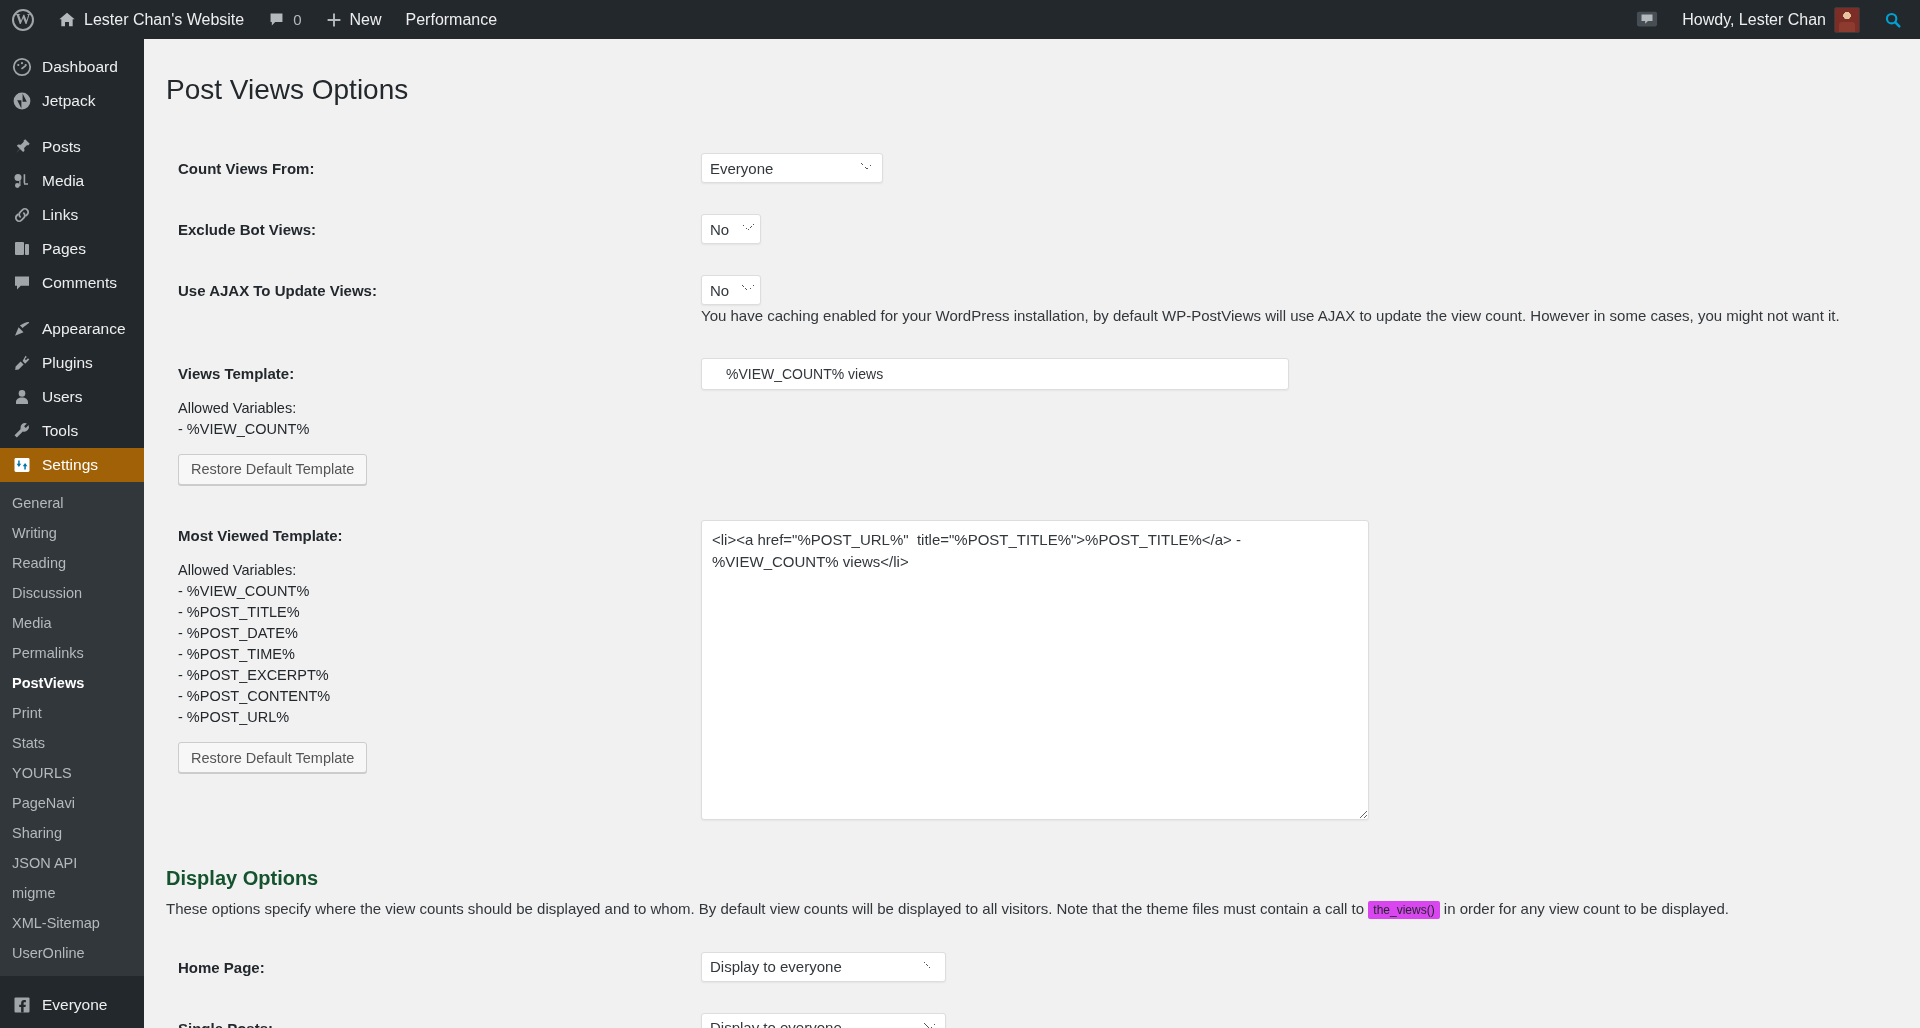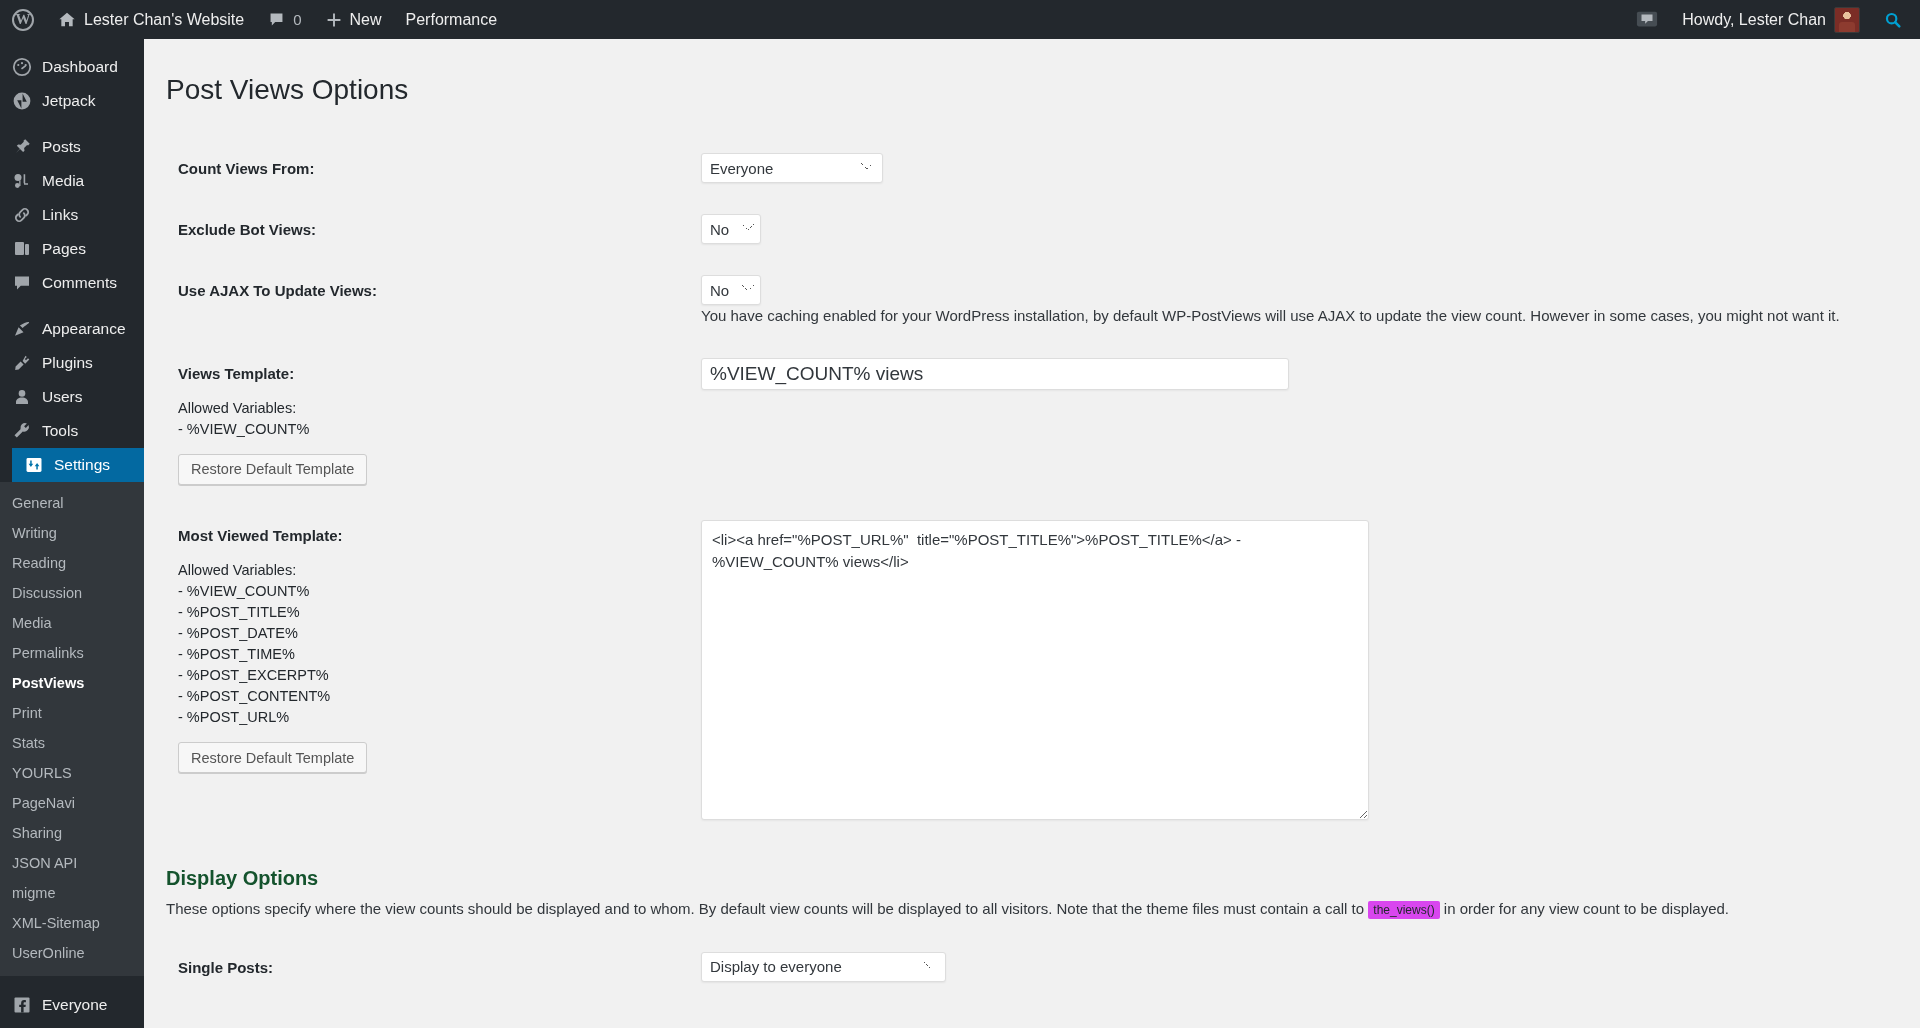--- a/index.html
+++ b/index.html
@@ -67,21 +67,21 @@
   }
   .menu-sep { height: 11px; }
   .menu-top {
     display: flex; align-items: center; gap: 10px;
     height: 34px; padding: 0 0 0 12px;
     color: #eee; position: relative;
     font-size: 15.5px;
   }
   .menu-top .mi { width: 20px; display: flex; align-items: center; justify-content: center; color: #a0a5aa; }
   .menu-top.current {
-    background: #0369a1; color: #fff; font-weight: normal; margin-left: 12px;
+    background: #a16207; color: #fff; font-weight: normal;
   }
   .menu-top.current .mi { color: #fff; }
   .menu-top.current::after {
     content: ""; position: absolute; right: -1px; top: 50%;
     transform: translateY(-50%);
     border: 9px solid transparent; border-right-color: #f1f1f1;
   }
   .submenu { background: #32373c; padding: 6px 0 8px 0; }
   .sub-item {
     display: block; padding: 4px 0 4px 12px;
@@ -151,21 +151,21 @@
   }
   select.sel-wide  { width: 182px; }
   select.sel-small { width: 60px;  padding-right: 12px;
     background-position: calc(100% - 12px) 9px, calc(100% - 6px) 9px; }
   select.sel-med   { width: 245px; }
 
   input.wp-text {
     width: 588px; height: 32px;
     border: 1px solid #ddd; border-radius: 3px;
     background: #fff; box-shadow: 0 1px 2px rgba(0,0,0,.05);
-    padding: 4px 8px; font-size: 19px; color: #32373c;
+    padding: 4px 24px; font-size: 14px; color: #32373c;
     font-family: "Liberation Sans", sans-serif;
   }
   textarea.wp-textarea {
     width: 668px; height: 300px;
     border: 1px solid #ddd; border-radius: 3px;
     background: #fff; box-shadow: 0 1px 2px rgba(0,0,0,.05);
     padding: 8px 10px; font-size: 15px; color: #32373c;
     font-family: "Liberation Sans", sans-serif;
     line-height: 1.45; resize: both; overflow: auto;
   }
@@ -483,20 +483,28 @@
     </table>
 
     <h3 class="section-head">Display Options</h3>
     <p class="section-desc">
       <span>These options specify where the view counts should be displayed and to whom. By default view counts will be displayed to all visitors. Note that the theme files must contain a call to </span><code class="inline">the_views()</code><span> in order for any view count to be displayed.</span>
     </p>
 
     <table class="form-table">
       <tbody>
         <tr>
+          <th>Home Page:</th>
+          <td>
+            <select class="wp-select sel-med">
+              <option>Display to everyone</option>
+            </select>
+          </td>
+        </tr>
+        <tr>
           <th>Single Posts:</th>
           <td>
             <select class="wp-select sel-med">
               <option>Display to everyone</option>
             </select>
           </td>
         </tr>
 
       </tbody>
     </table>

